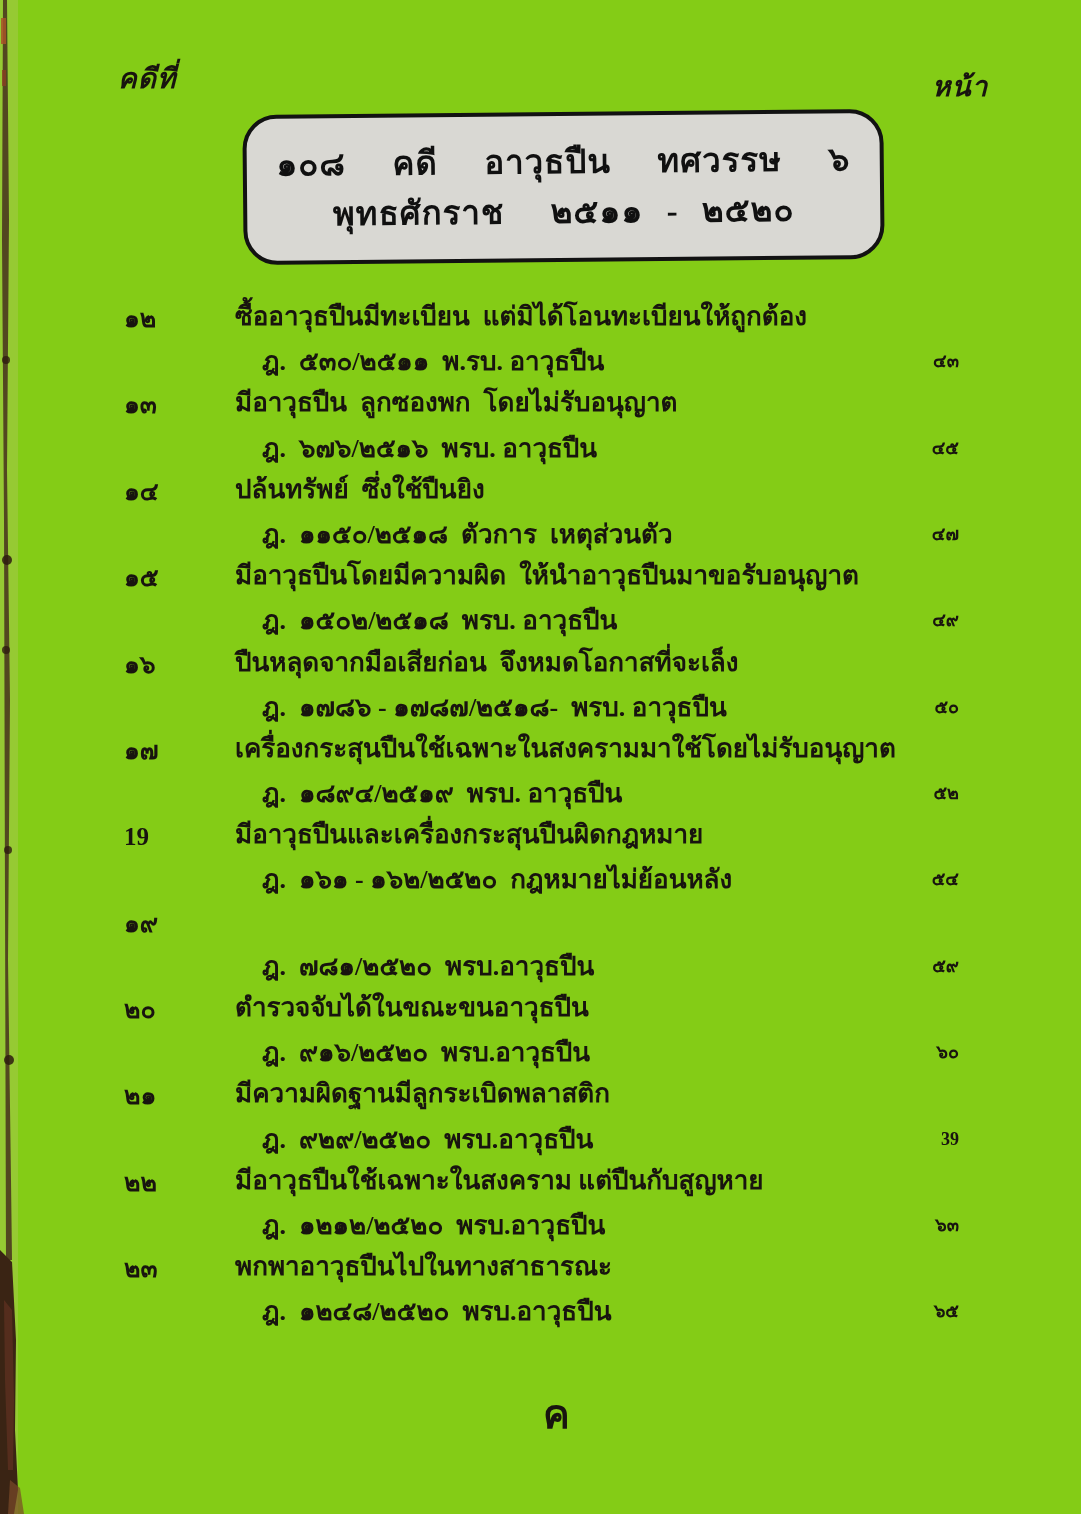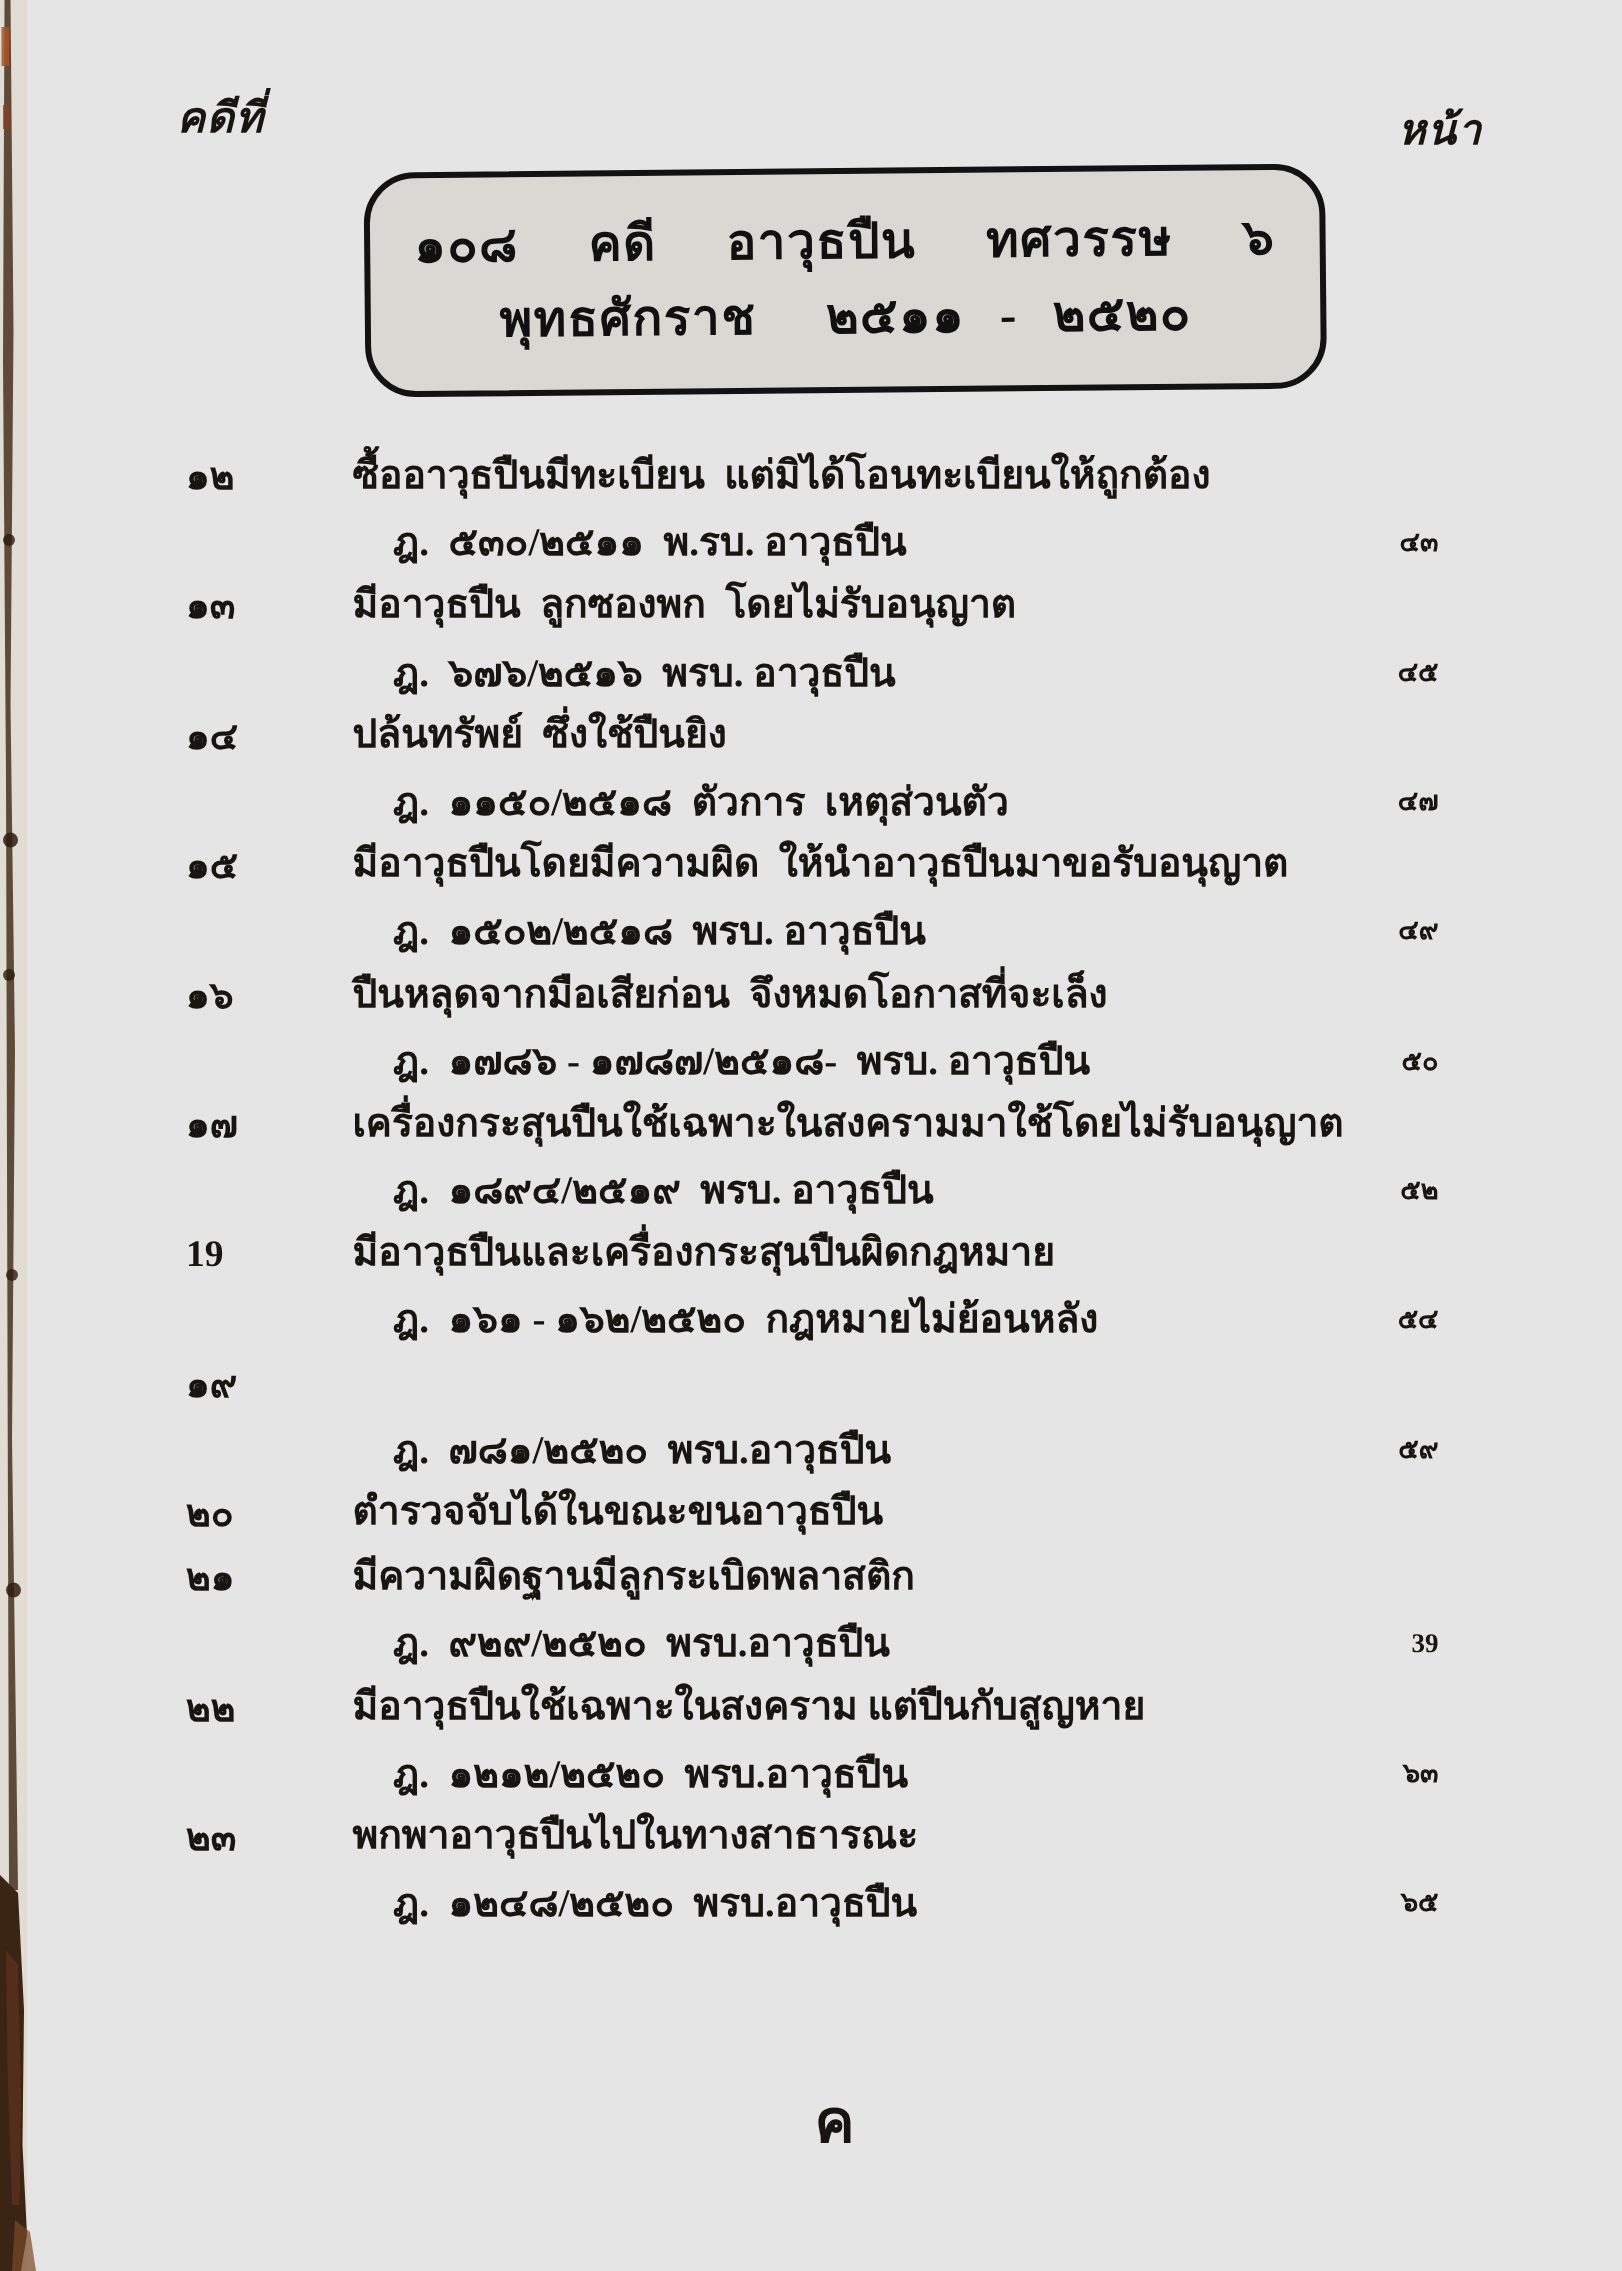--- a/index.html
+++ b/index.html
@@ -1,21 +1,21 @@
 <!DOCTYPE html>
 <html><head>
 <meta charset="utf-8">
 <style>
   html,body{margin:0;padding:0;}
   body{background:#777;}
   .page{
     position:relative;
     width:1081px;height:1514px;
     margin:0 auto;
-    background:#e5e5e5;
+    background:#84cc16;
     color:#18140f;
     font-family:"Liberation Serif","DejaVu Serif",serif;
     overflow:hidden;
   }
   
   .edge-svg{position:absolute;left:0;top:0;width:46px;height:1514px;pointer-events:none;}
   
   .hdr{
     position:absolute;
     font-size:28px;font-weight:700;font-style:italic;
@@ -165,20 +165,24 @@
     </div>
     <div class="line">
       <span class="cit">ฎ.  ๗๘๑/๒๕๒๐  พรบ.อาวุธปืน</span>
       <span class="pg">๕๙</span>
     </div>
 
     <div class="line">
       <span class="no">๒๐</span>
       <span class="desc">ตำรวจจับได้ในขณะขนอาวุธปืน</span>
     </div>
+    <div class="line">
+      <span class="cit">ฎ.  ๙๑๖/๒๕๒๐  พรบ.อาวุธปืน</span>
+      <span class="pg">๖๐</span>
+    </div>
 
     <div class="line">
       <span class="no">๒๑</span>
       <span class="desc">มีความผิดฐานมีลูกระเบิดพลาสติก</span>
     </div>
     <div class="line">
       <span class="cit">ฎ.  ๙๒๙/๒๕๒๐  พรบ.อาวุธปืน</span>
       <span class="pg">39</span>
     </div>
 

